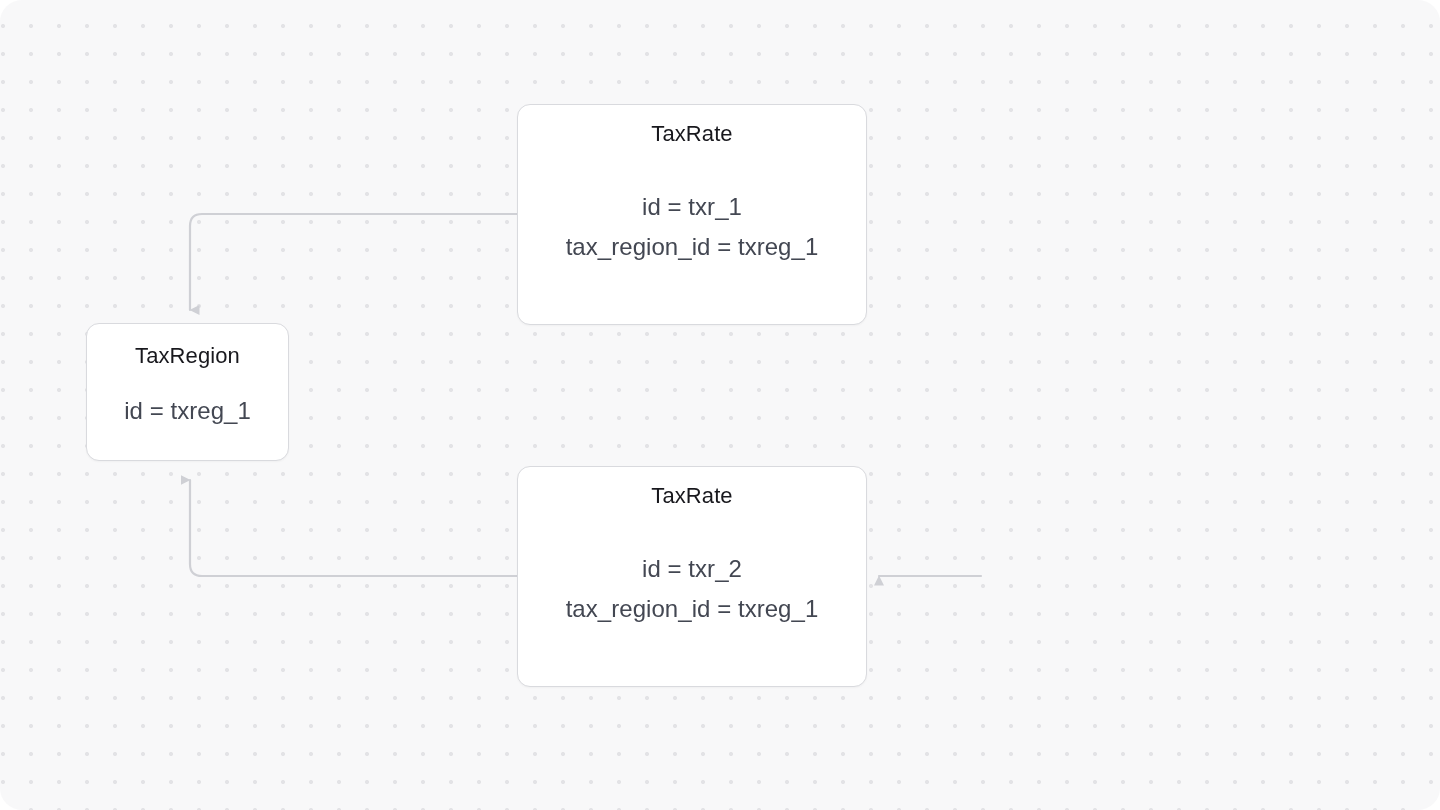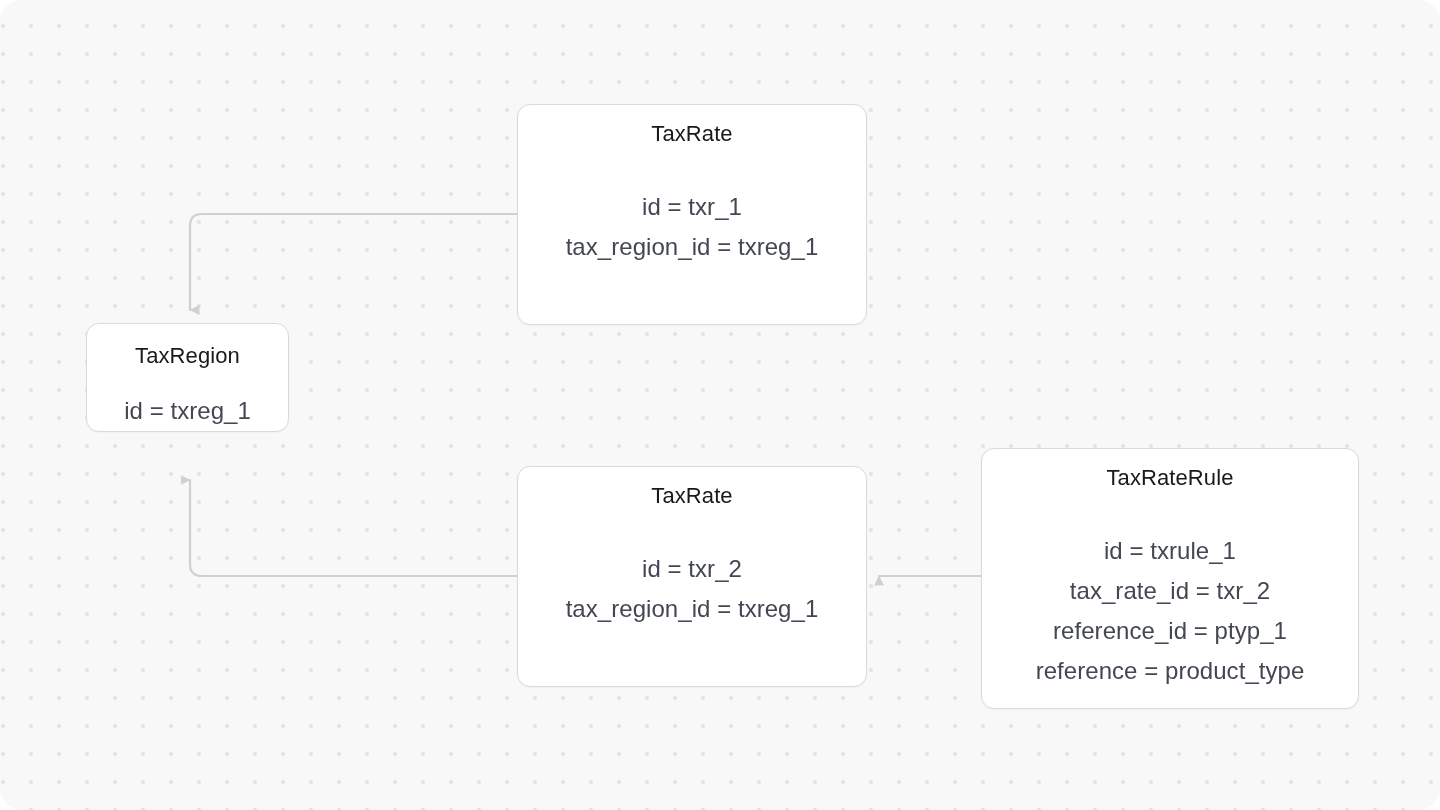--- a/index.html
+++ b/index.html
@@ -59,21 +59,21 @@
     text-align: center;
     white-space: nowrap;
     letter-spacing: 0.05px;
   }
 
   
   #node-taxrate-1 { left: 517px;  top: 104px; width: 350px;  height: 221px; }
   #node-taxrate-1 .node-title { margin-top: 16px; }
   #node-taxrate-1 .node-attrs { margin-top: 40px; }
 
-  #node-taxregion { left: 86px;   top: 323px; width: 203px;  height: 109px; }
+  #node-taxregion { left: 86px;   top: 323px; width: 203px;  height: 138px; }
   #node-taxregion .node-title { margin-top: 19px; }
   #node-taxregion .node-attrs { margin-top: 22px; }
 
   #node-taxrate-2 { left: 517px;  top: 466px; width: 350px;  height: 221px; }
   #node-taxrate-2 .node-title { margin-top: 16px; }
   #node-taxrate-2 .node-attrs { margin-top: 40px; }
 
   #node-taxraterule { left: 981px; top: 448px; width: 378px; height: 261px; }
   #node-taxraterule .node-title { margin-top: 16px; }
   #node-taxraterule .node-attrs { margin-top: 40px; }
@@ -119,23 +119,14 @@
   </div>
 
   <div class="node" id="node-taxrate-2">
     <div class="node-title">TaxRate</div>
     <div class="node-attrs">
       <div class="node-attr">id = txr_2</div>
       <div class="node-attr">tax_region_id = txreg_1</div>
     </div>
   </div>
 
-  <div class="node" id="node-taxraterule">
-    <div class="node-title">TaxRateRule</div>
-    <div class="node-attrs">
-      <div class="node-attr">id = txrule_1</div>
-      <div class="node-attr">tax_rate_id = txr_2</div>
-      <div class="node-attr">reference_id = ptyp_1</div>
-      <div class="node-attr">reference = product_type</div>
-    </div>
-  </div>
 
 </div>
 
 </body></html>

